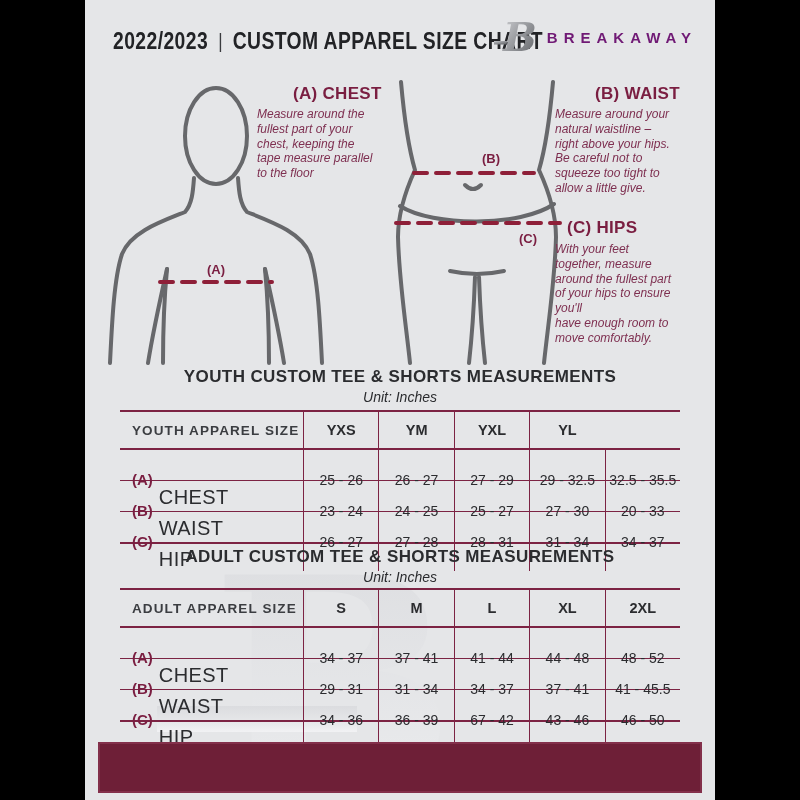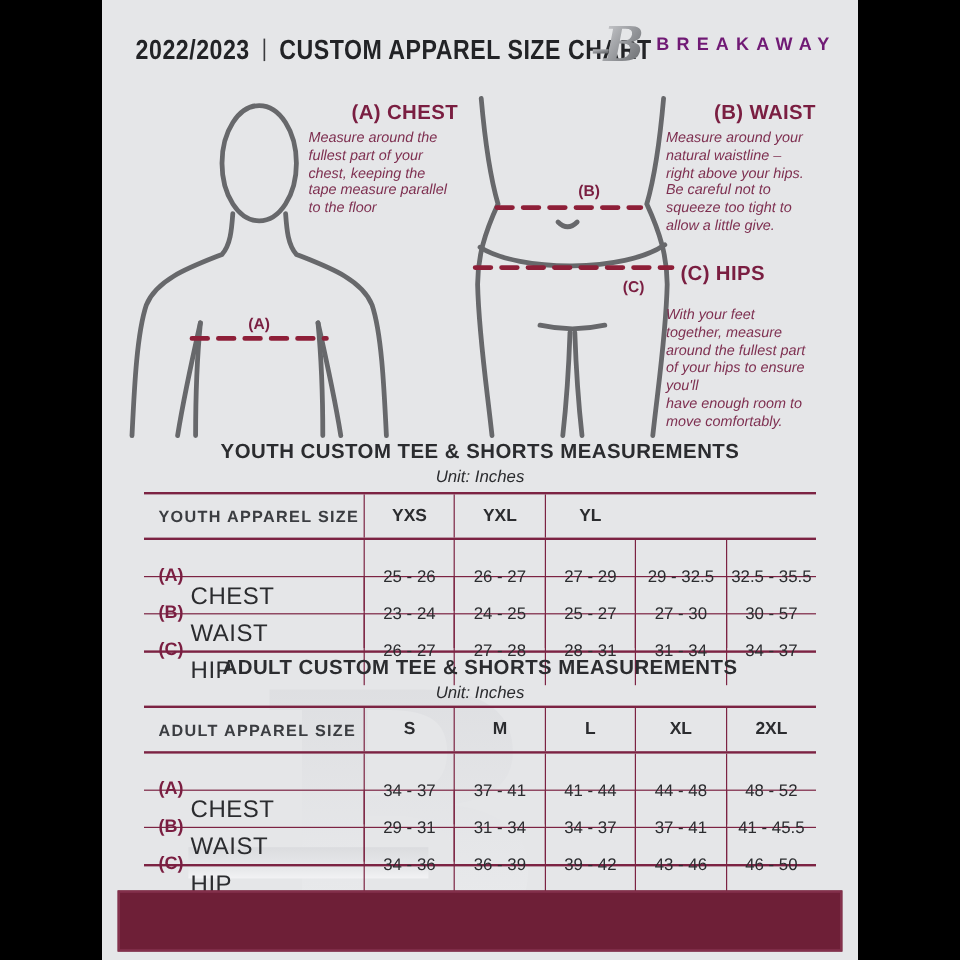--- a/index.html
+++ b/index.html
@@ -122,36 +122,37 @@
 
     <div class="sec-head" style="left:470px;top:84px;margin-left:40px;">(B) WAIST</div>
     <div class="sec-body" style="left:470px;top:107px;width:160px;">Measure around your
 natural waistline –
 right above your hips.
 Be careful not to
 squeeze too tight to
 allow a little give.</div>
 
     <div class="sec-head" style="left:470px;top:218px;padding-left:12px;">(C) HIPS</div>
-    <div class="sec-body" style="left:470px;top:242px;width:160px;margin-top:13px;">With your feet
+    <div class="sec-body" style="left:470px;top:242px;width:160px;">With your feet
 together, measure
 around the fullest part
 of your hips to ensure
 you'll
 have enough room to
 move comfortably.</div>
 
     <div class="tbl-title-block" style="top:367px;">
       <div class="tbl-title">YOUTH CUSTOM TEE &amp; SHORTS MEASUREMENTS</div>
       <div class="tbl-unit">Unit: Inches</div>
     </div>
     <div class="size-table" style="top:410px;">
         <div class="trow thead">
           <div class="tcell first collabel">YOUTH APPAREL SIZE</div>
           <div class="tcell colhead">YXS</div>
+          <div class="tcell colhead">YM</div>
           <div class="tcell colhead">YXL</div>
           <div class="tcell colhead">YL</div>
         </div>
         <div class="trow tbody">
           <div class="tcell first">
             <span class="pfx">(A)</span>
             <span class="lbl">CHEST</span>
           </div>
           <div class="tcell ">25 - 26</div>
           <div class="tcell ">26 - 27</div>
@@ -161,21 +162,21 @@
         </div>
         <div class="trow tbody">
           <div class="tcell first">
             <span class="pfx">(B)</span>
             <span class="lbl">WAIST</span>
           </div>
           <div class="tcell ">23 - 24</div>
           <div class="tcell ">24 - 25</div>
           <div class="tcell ">25 - 27</div>
           <div class="tcell ">27 - 30</div>
-          <div class="tcell ">30 - 57</div>
+          <div class="tcell ">20 - 33</div>
         </div>
         <div class="trow tbody">
           <div class="tcell first">
             <span class="pfx">(C)</span>
             <span class="lbl">HIP</span>
           </div>
           <div class="tcell ">26 - 27</div>
           <div class="tcell ">27 - 28</div>
           <div class="tcell ">28 - 31</div>
           <div class="tcell ">31 - 34</div>
@@ -218,21 +219,21 @@
           <div class="tcell ">37 - 41</div>
           <div class="tcell ">41 - 45.5</div>
         </div>
         <div class="trow tbody">
           <div class="tcell first">
             <span class="pfx">(C)</span>
             <span class="lbl">HIP</span>
           </div>
           <div class="tcell ">34 - 36</div>
           <div class="tcell ">36 - 39</div>
-          <div class="tcell ">39 - 42</div>
+          <div class="tcell ">67 - 42</div>
           <div class="tcell ">43 - 46</div>
           <div class="tcell ">46 - 50</div>
         </div>
       </div>
 
     <div class="footer-bar"></div>
   </div>
 </div>
 
 </body></html>

